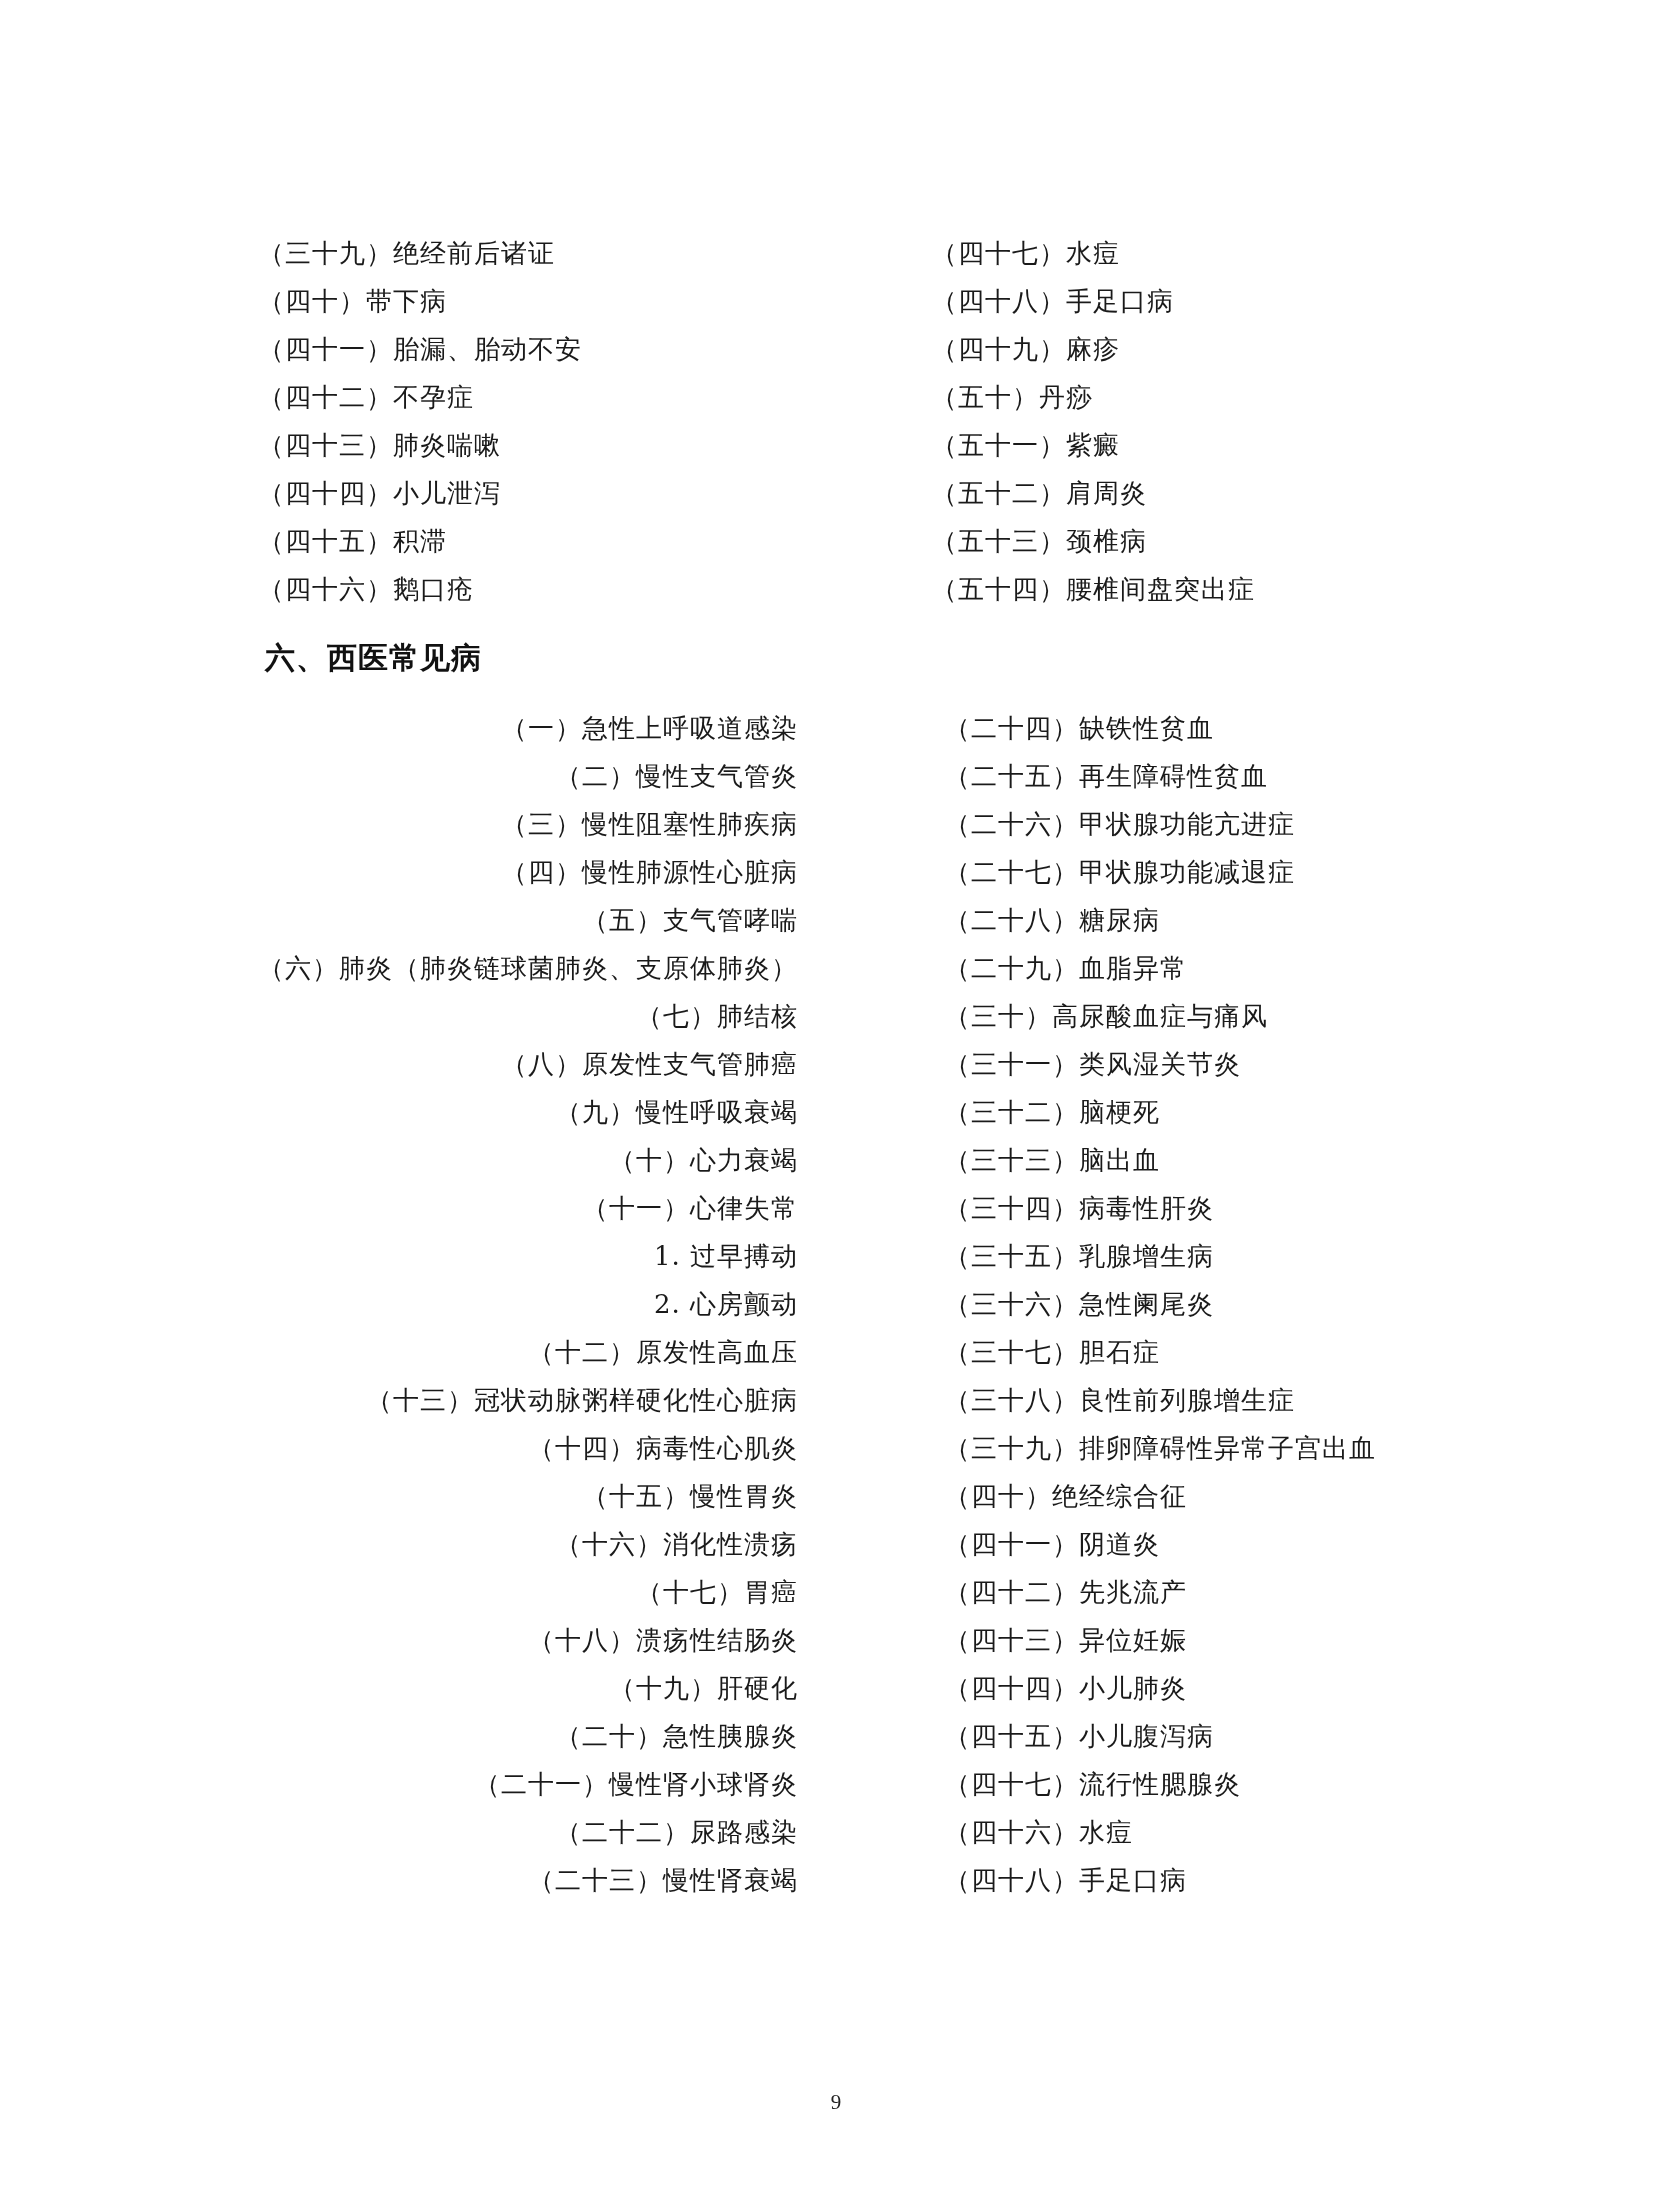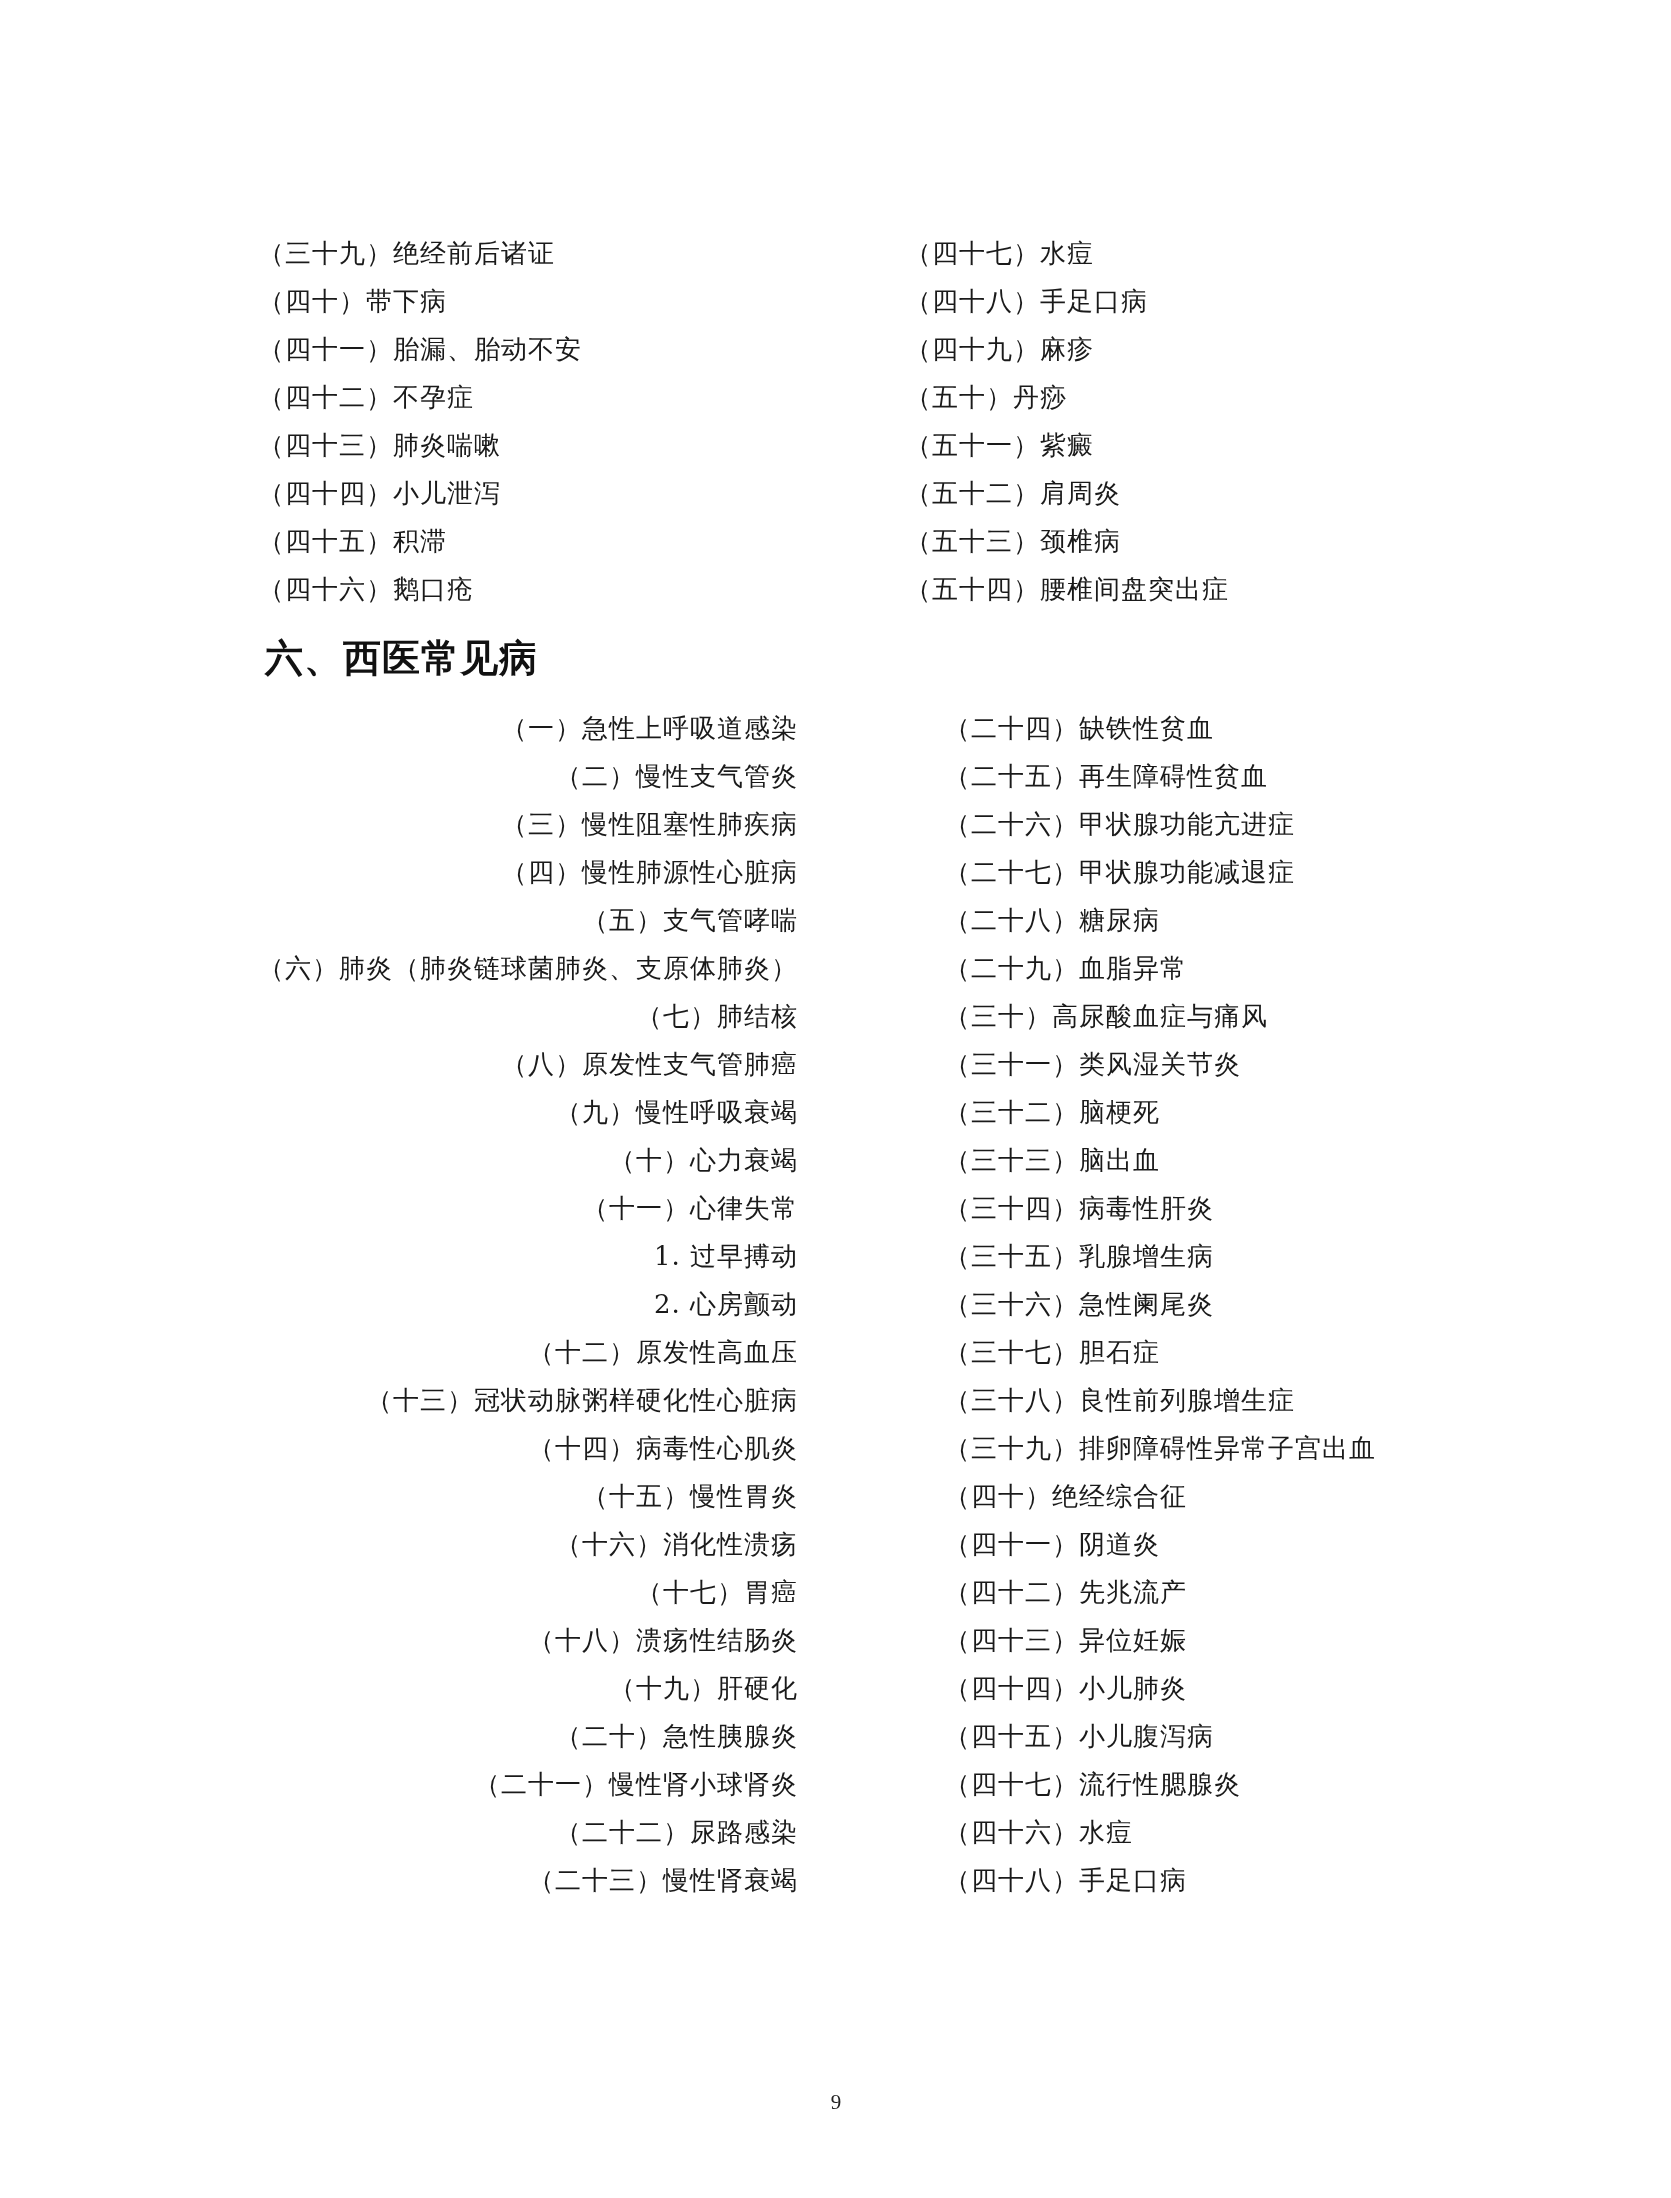--- a/index.html
+++ b/index.html
@@ -33,28 +33,28 @@
       line-height: 48px;
       font-size: 26px;
       white-space: nowrap;
       letter-spacing: 1px;
     }
     .col li.sub {
       margin-left: -10.5px;
     }
     
     #top-left  { left: 258px; top: 229px; }
-    #top-right { left: 905px; top: 229px; }
+    #top-right { left: 931px; top: 229px; }
     
     .section-heading {
       position: absolute;
       left: 265px;
       top: 635px;
       margin: 0;
-      font-size: 38px;
+      font-size: 30px;
       font-weight: bold;
       letter-spacing: 1px;
       line-height: 46px;
       color: #111111;
       font-family: "DejaVu Sans", "Liberation Sans", sans-serif;
     }
     
     #bottom-left  { left: 258px; top: 704px; text-align: right; }
     #bottom-right { left: 944px; top: 704px; }
     .page-number {

